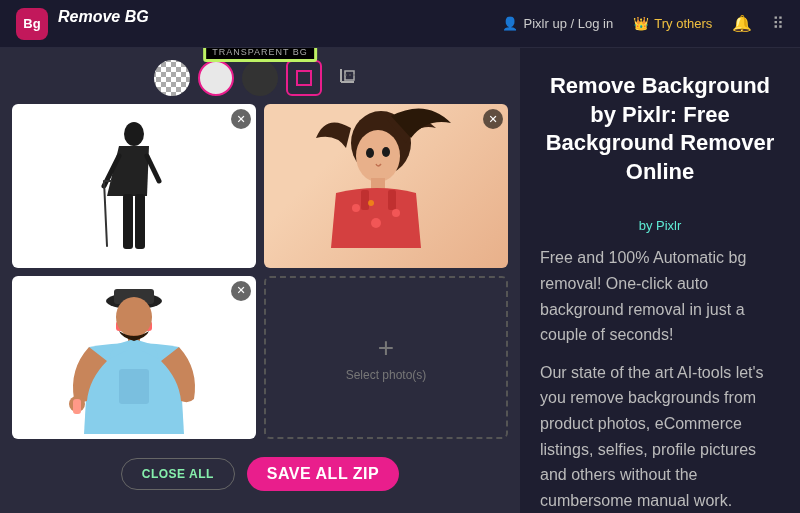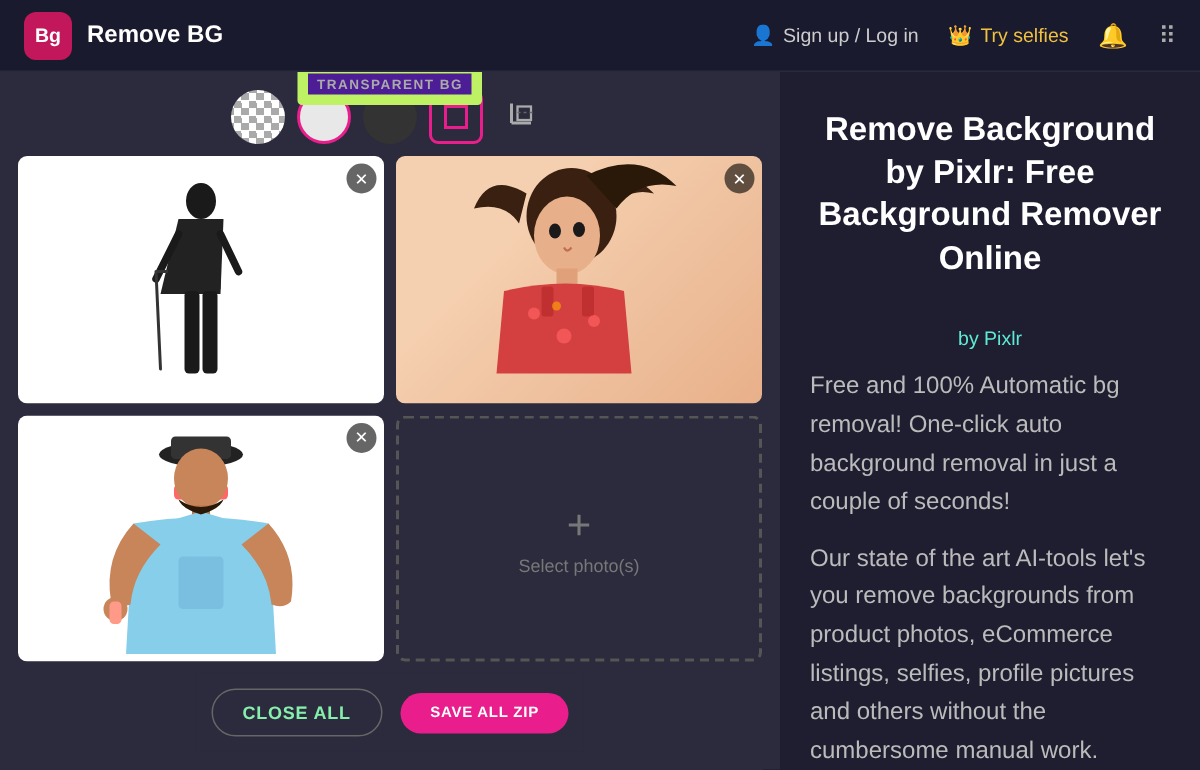--- a/index.html
+++ b/index.html
@@ -18,39 +18,40 @@
       background: #1a1a2e;
       display: flex;
       align-items: center;
       justify-content: space-between;
       padding: 0 16px;
       height: 48px;
       border-bottom: 1px solid #2a2a3e;
     }
     .header-left {
       display: flex;
-      align-items: center;
+      align-items: flex-start;
       gap: 10px;
     }
     .logo-icon {
       width: 32px;
       height: 32px;
       background: #c2185b;
       border-radius: 8px;
       display: flex;
       align-items: center;
       justify-content: center;
       color: white;
       font-weight: bold;
       font-size: 13px;
     }
     .app-title {
       color: white;
       font-size: 16px;
       font-weight: 600;
+      font-style: italic;
     }
     .header-right {
       display: flex;
       align-items: center;
       gap: 20px;
     }
     .header-btn {
       color: #ccc;
       font-size: 13px;
       cursor: pointer;
@@ -104,25 +105,24 @@
     }
     .toolbar-label {
       position: absolute;
       top: -18px;
       left: 50%;
       transform: translateX(-50%);
       font-size: 9px;
       color: #aaa;
       white-space: nowrap;
       letter-spacing: 1px;
-      background: #4c1d95;
+      background: #000000;
       padding: 2px 6px;
-      border: 7px solid #bef264;
+      border: 3px solid #bef264;
       border-radius: 3px;
-      font-weight: bold;
     }
     .tb-btn {
       width: 36px;
       height: 36px;
       border-radius: 50%;
       border: 2px solid transparent;
       cursor: pointer;
       display: flex;
       align-items: center;
       justify-content: center;
@@ -225,21 +225,21 @@
       cursor: pointer;
       font-weight: 600;
       letter-spacing: 0.5px;
     }
     .save-zip-btn {
       background: #e91e8c;
       border: none;
       color: white;
       padding: 8px 20px;
       border-radius: 20px;
-      font-size: 10px;
+      font-size: 16px;
       cursor: pointer;
       font-weight: 600;
       letter-spacing: 0.5px;
     }
 
     
     .right-panel {
       width: 280px;
       background: #1e1e30;
       padding: 24px 20px;
@@ -317,25 +317,25 @@
 <div class="header">
   <div class="header-left">
     <div class="logo-icon">
       <span>Bg</span>
     </div>
     <span class="app-title">Remove BG</span>
   </div>
   <div class="header-right">
     <button class="header-btn">
       <span>👤</span>
-      <span>Sign up / Log in</span>
+      <span>Pixlr up / Log in</span>
     </button>
     <button class="premium-btn">
       <span>👑</span>
-      <span>Try selfies</span>
+      <span>Try others</span>
     </button>
     <span class="icon-bell">🔔</span>
     <span class="icon-grid">⠿</span>
   </div>
 </div>
 
 <div class="main">
 
   <div class="left-panel">
 

